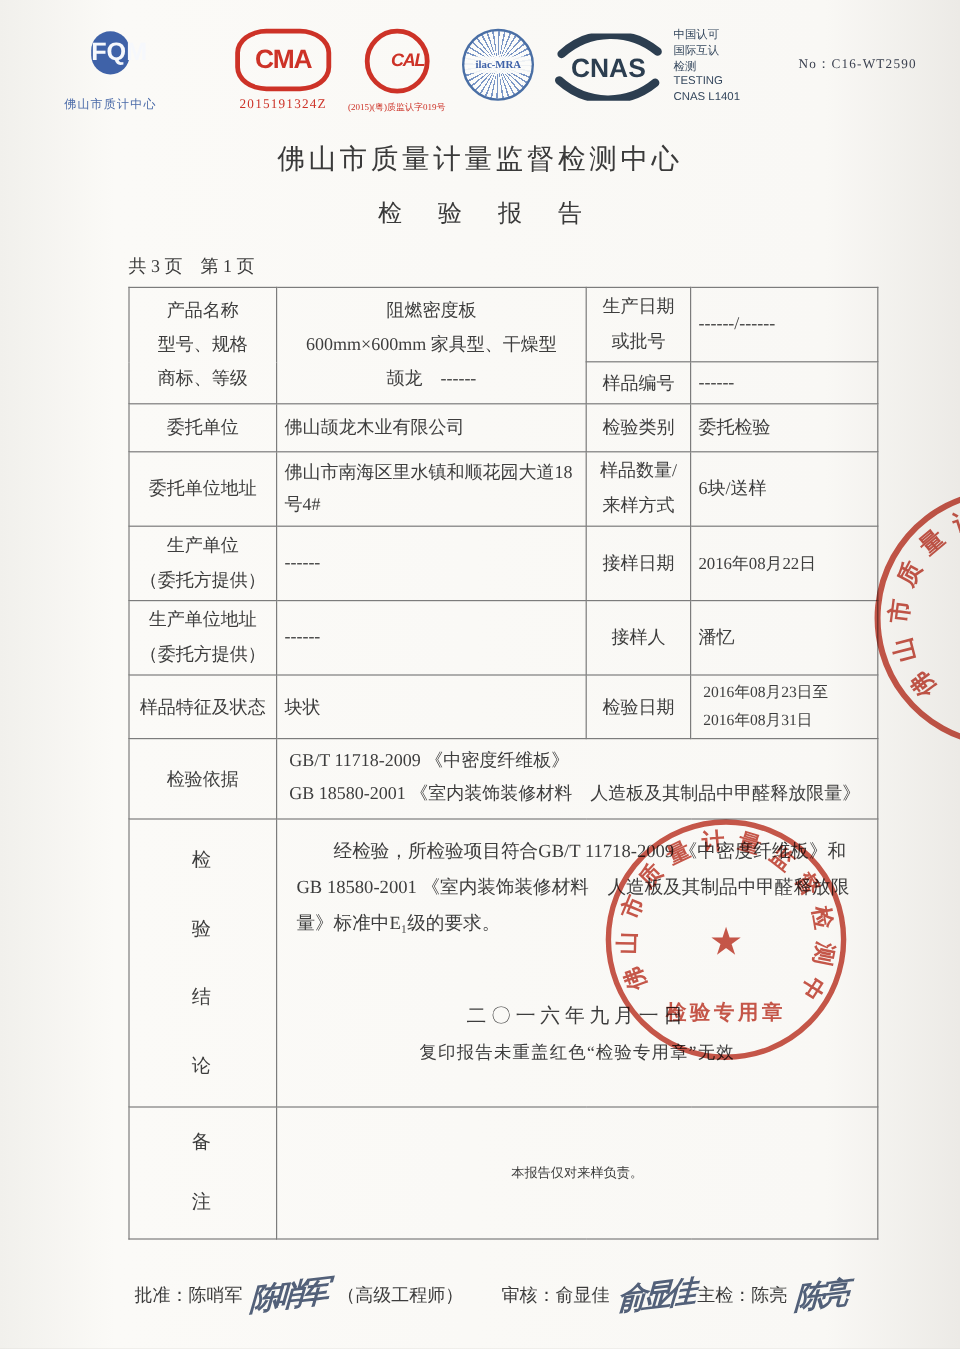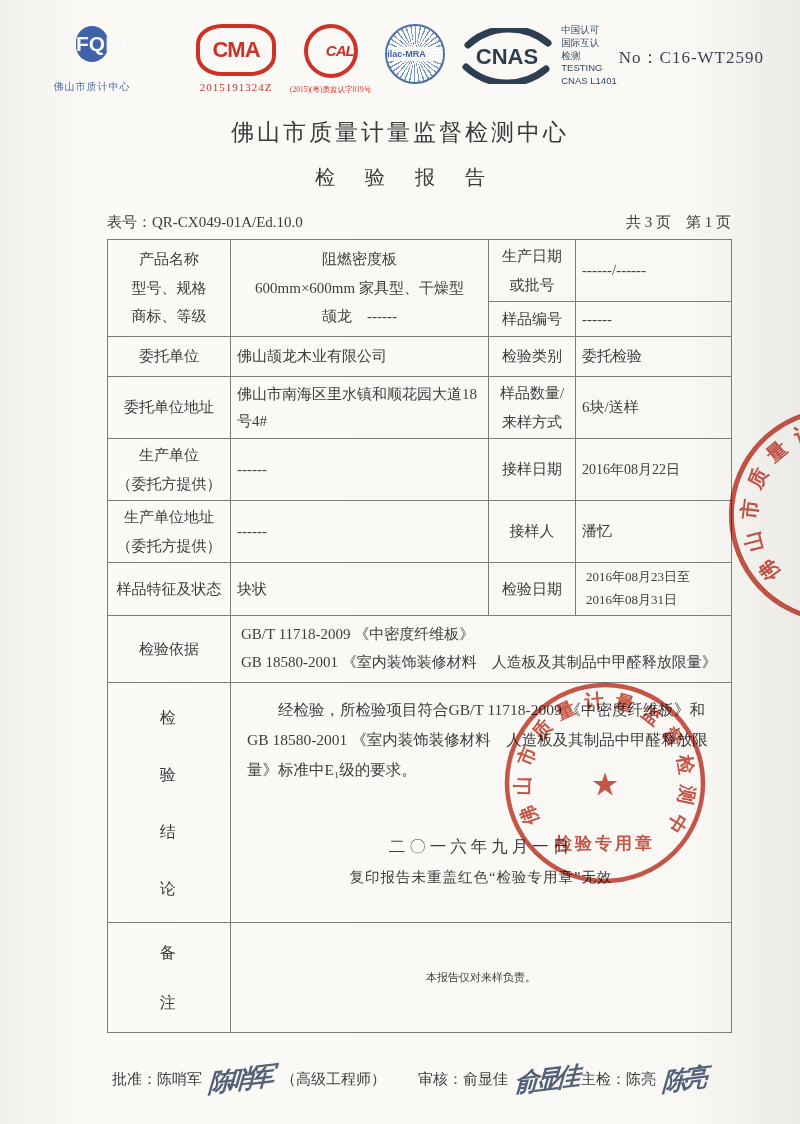--- a/index.html
+++ b/index.html
@@ -19,27 +19,27 @@
             color:#cd3227;font-family:"Liberation Sans",sans-serif;font-weight:bold;font-size:22px;
             line-height:44px;letter-spacing:-1px;text-align:center;}
   .cma-cap{color:#cd3227;font-size:11px;margin-top:5px;letter-spacing:1px;}
   .cal-circ{width:46px;height:46px;border:4px solid #cd3227;border-radius:50%;margin:0 auto;
             color:#cd3227;font-family:"Liberation Sans",sans-serif;font-weight:bold;font-size:15px;
             line-height:46px;letter-spacing:-1px;text-align:right;font-style:italic;}
   .cal-cap{color:#cd3227;font-size:7.5px;margin-top:7px;white-space:nowrap;}
   .ilac{position:relative;width:56px;height:56px;border-radius:50%;border:2px solid #4a6fa5;overflow:hidden;
         background:repeating-conic-gradient(#7b97c6 0deg 3deg,#fcfcfa 3deg 10deg);}
   .ilac-band{position:absolute;left:0;top:21px;width:100%;height:14px;background:rgba(252,252,250,.9);
-             color:#3f62a8;font-family:Liberation Sans, sans-serif;font-weight:bold;font-size:9px;
-             line-height:14px;text-align:left;}
+             color:#3f62a8;font-family:Liberation Serif, serif;font-weight:bold;font-size:9px;
+             line-height:14px;text-align:center;}
   .cnas-wrap{display:flex;align-items:center;gap:8px;margin-left:2px;}
   .cnas-side{font-family:"Liberation Sans",sans-serif;font-size:9.5px;color:#33465c;line-height:1.35;text-align:left;}
   .cnas-side span{display:block;}
   .cnas-side span:nth-child(4),.cnas-side span:nth-child(5){font-weight:normal;}
-  .report-no{margin-left:auto;margin-top:22px;font-size:17px;color:#3b4150;letter-spacing:1px;white-space:nowrap;}
+  .report-no{margin-left:auto;margin-top:22px;font-size:11px;color:#3b4150;letter-spacing:1px;white-space:nowrap;}
   
   .org-title{text-align:center;font-size:23px;letter-spacing:3px;margin-top:22px;color:#3a3a3a;}
   .report-title{text-align:center;font-size:20px;letter-spacing:30px;text-indent:30px;margin-top:16px;color:#3a3a3a;}
   
   .content{width:624px;margin:22px 0 0 107px;}
   .meta{display:flex;justify-content:space-between;font-size:15px;margin-bottom:7px;color:#3c3c3c;}
   table.rpt{border-collapse:collapse;width:624px;table-layout:fixed;font-size:15px;color:#3d3d3d;}
   table.rpt td{border:1px solid #7c7c7c;padding:2px 6px;vertical-align:middle;overflow:hidden;}
   .c-label{text-align:center;}
   .c-val{text-align:left;padding-left:10px;}
@@ -105,21 +105,20 @@
       </div>
     </div>
     <div class="report-no">No：C16-WT2590</div>
   </div>
 
   <div class="org-title">佛山市质量计量监督检测中心</div>
   <div class="report-title">检验报告</div>
 
   <div class="content">
     <div class="meta">
-      <span>表号：QR-CX049-01A/Ed.10.0</span>
       <span>共 3 页　第 1 页</span>
     </div>
 
     <table class="rpt">
       <colgroup>
           <col style="width:123px">
           <col style="width:258px">
           <col style="width:87px">
           <col style="width:156px">
         </colgroup>

